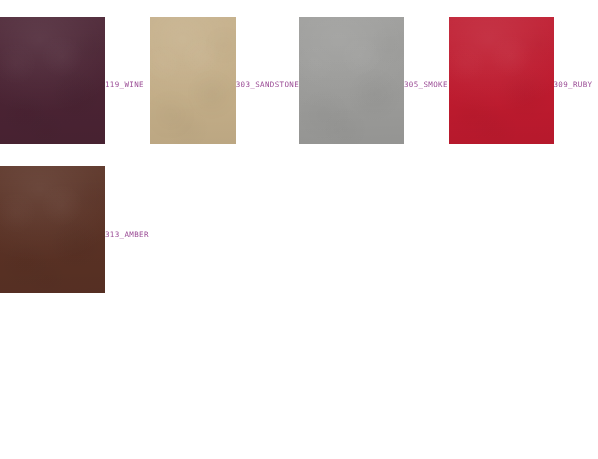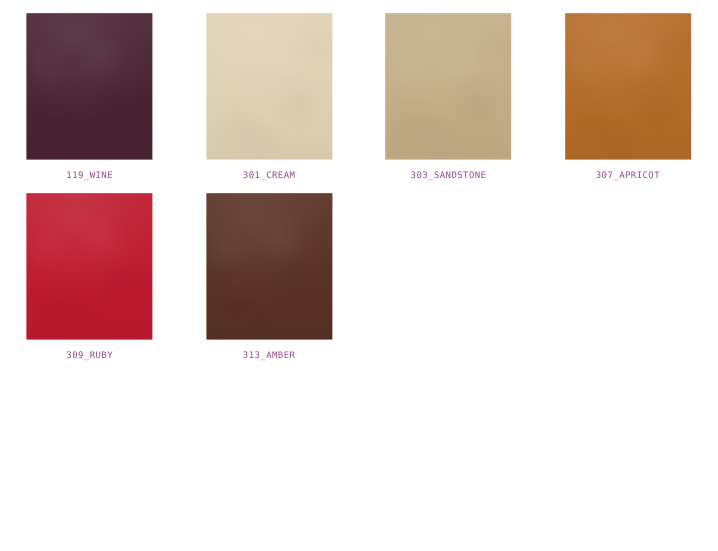--- a/index.html
+++ b/index.html
@@ -20,21 +20,21 @@
     display: grid;
     grid-template-columns: repeat(4, 149.5px);
     grid-template-rows: repeat(3, 149.5px);
     width: 598px;
     height: 448.5px;
   }
 
   .swatch-cell {
     position: relative;
     display: flex;
-    flex-direction: column;
+    flex-direction: row;
     align-items: center;
     justify-content: flex-start;
     padding-top: 11px;
     box-sizing: border-box;
   }
 
   .swatch-chip {
     position: relative;
     width: 105px;
     height: 127px;
@@ -89,30 +89,26 @@
 </style>
 </head>
 <body>
 
 <main id="swatch-grid">
     <div class="swatch-cell">
       <div class="swatch-chip" style="background-color: rgb(74, 35, 51);"></div>
       <div class="swatch-label">119_WINE</div>
     </div>
     <div class="swatch-cell">
-      <div class="swatch-chip" style="background-color: rgb(223, 210, 180);"></div>
-      <div class="swatch-label">301_CREAM</div>
-    </div>
-    <div class="swatch-cell">
       <div class="swatch-chip" style="background-color: rgb(196, 174, 136);"></div>
       <div class="swatch-label">303_SANDSTONE</div>
     </div>
     <div class="swatch-cell">
-      <div class="swatch-chip" style="background-color: rgb(179, 107, 39);"></div>
-      <div class="swatch-label">307_APRICOT</div>
+      <div class="swatch-chip" style="background-color: rgb(155, 155, 153);"></div>
+      <div class="swatch-label">305_SMOKE</div>
     </div>
     <div class="swatch-cell">
       <div class="swatch-chip" style="background-color: rgb(190, 26, 46);"></div>
       <div class="swatch-label">309_RUBY</div>
     </div>
     <div class="swatch-cell">
       <div class="swatch-chip" style="background-color: rgb(89, 49, 36);"></div>
       <div class="swatch-label">313_AMBER</div>
     </div>
   </main>

